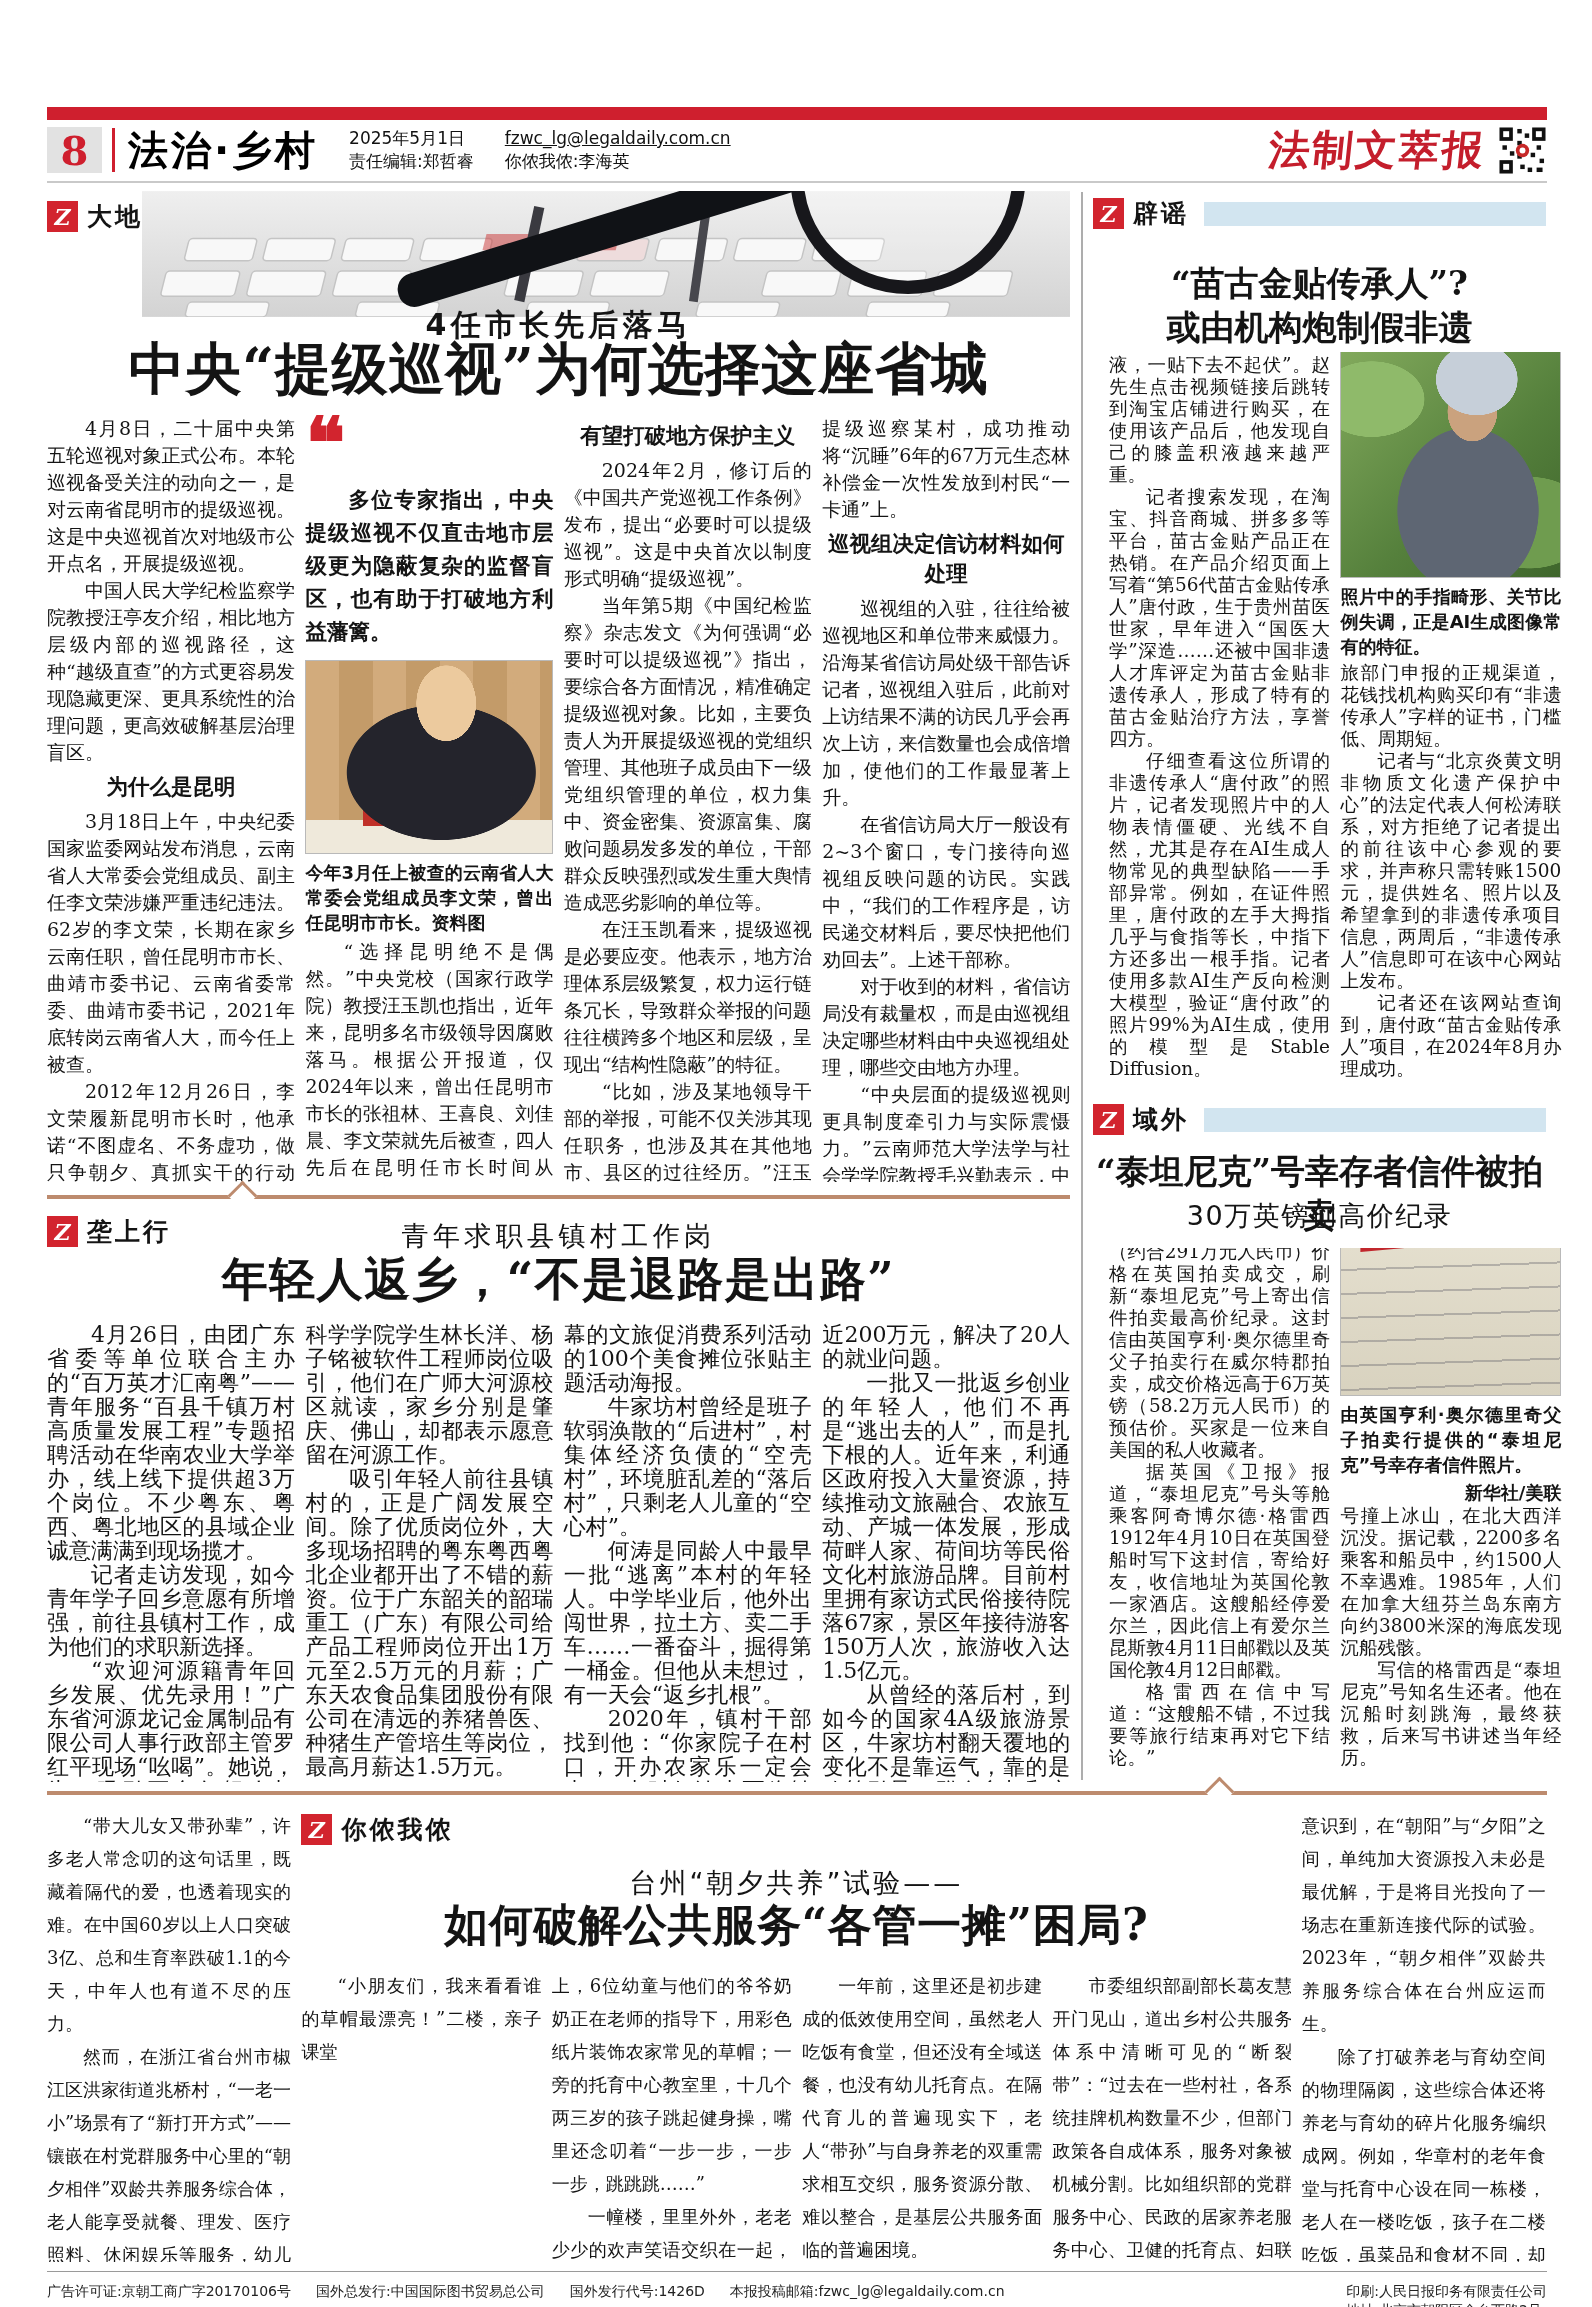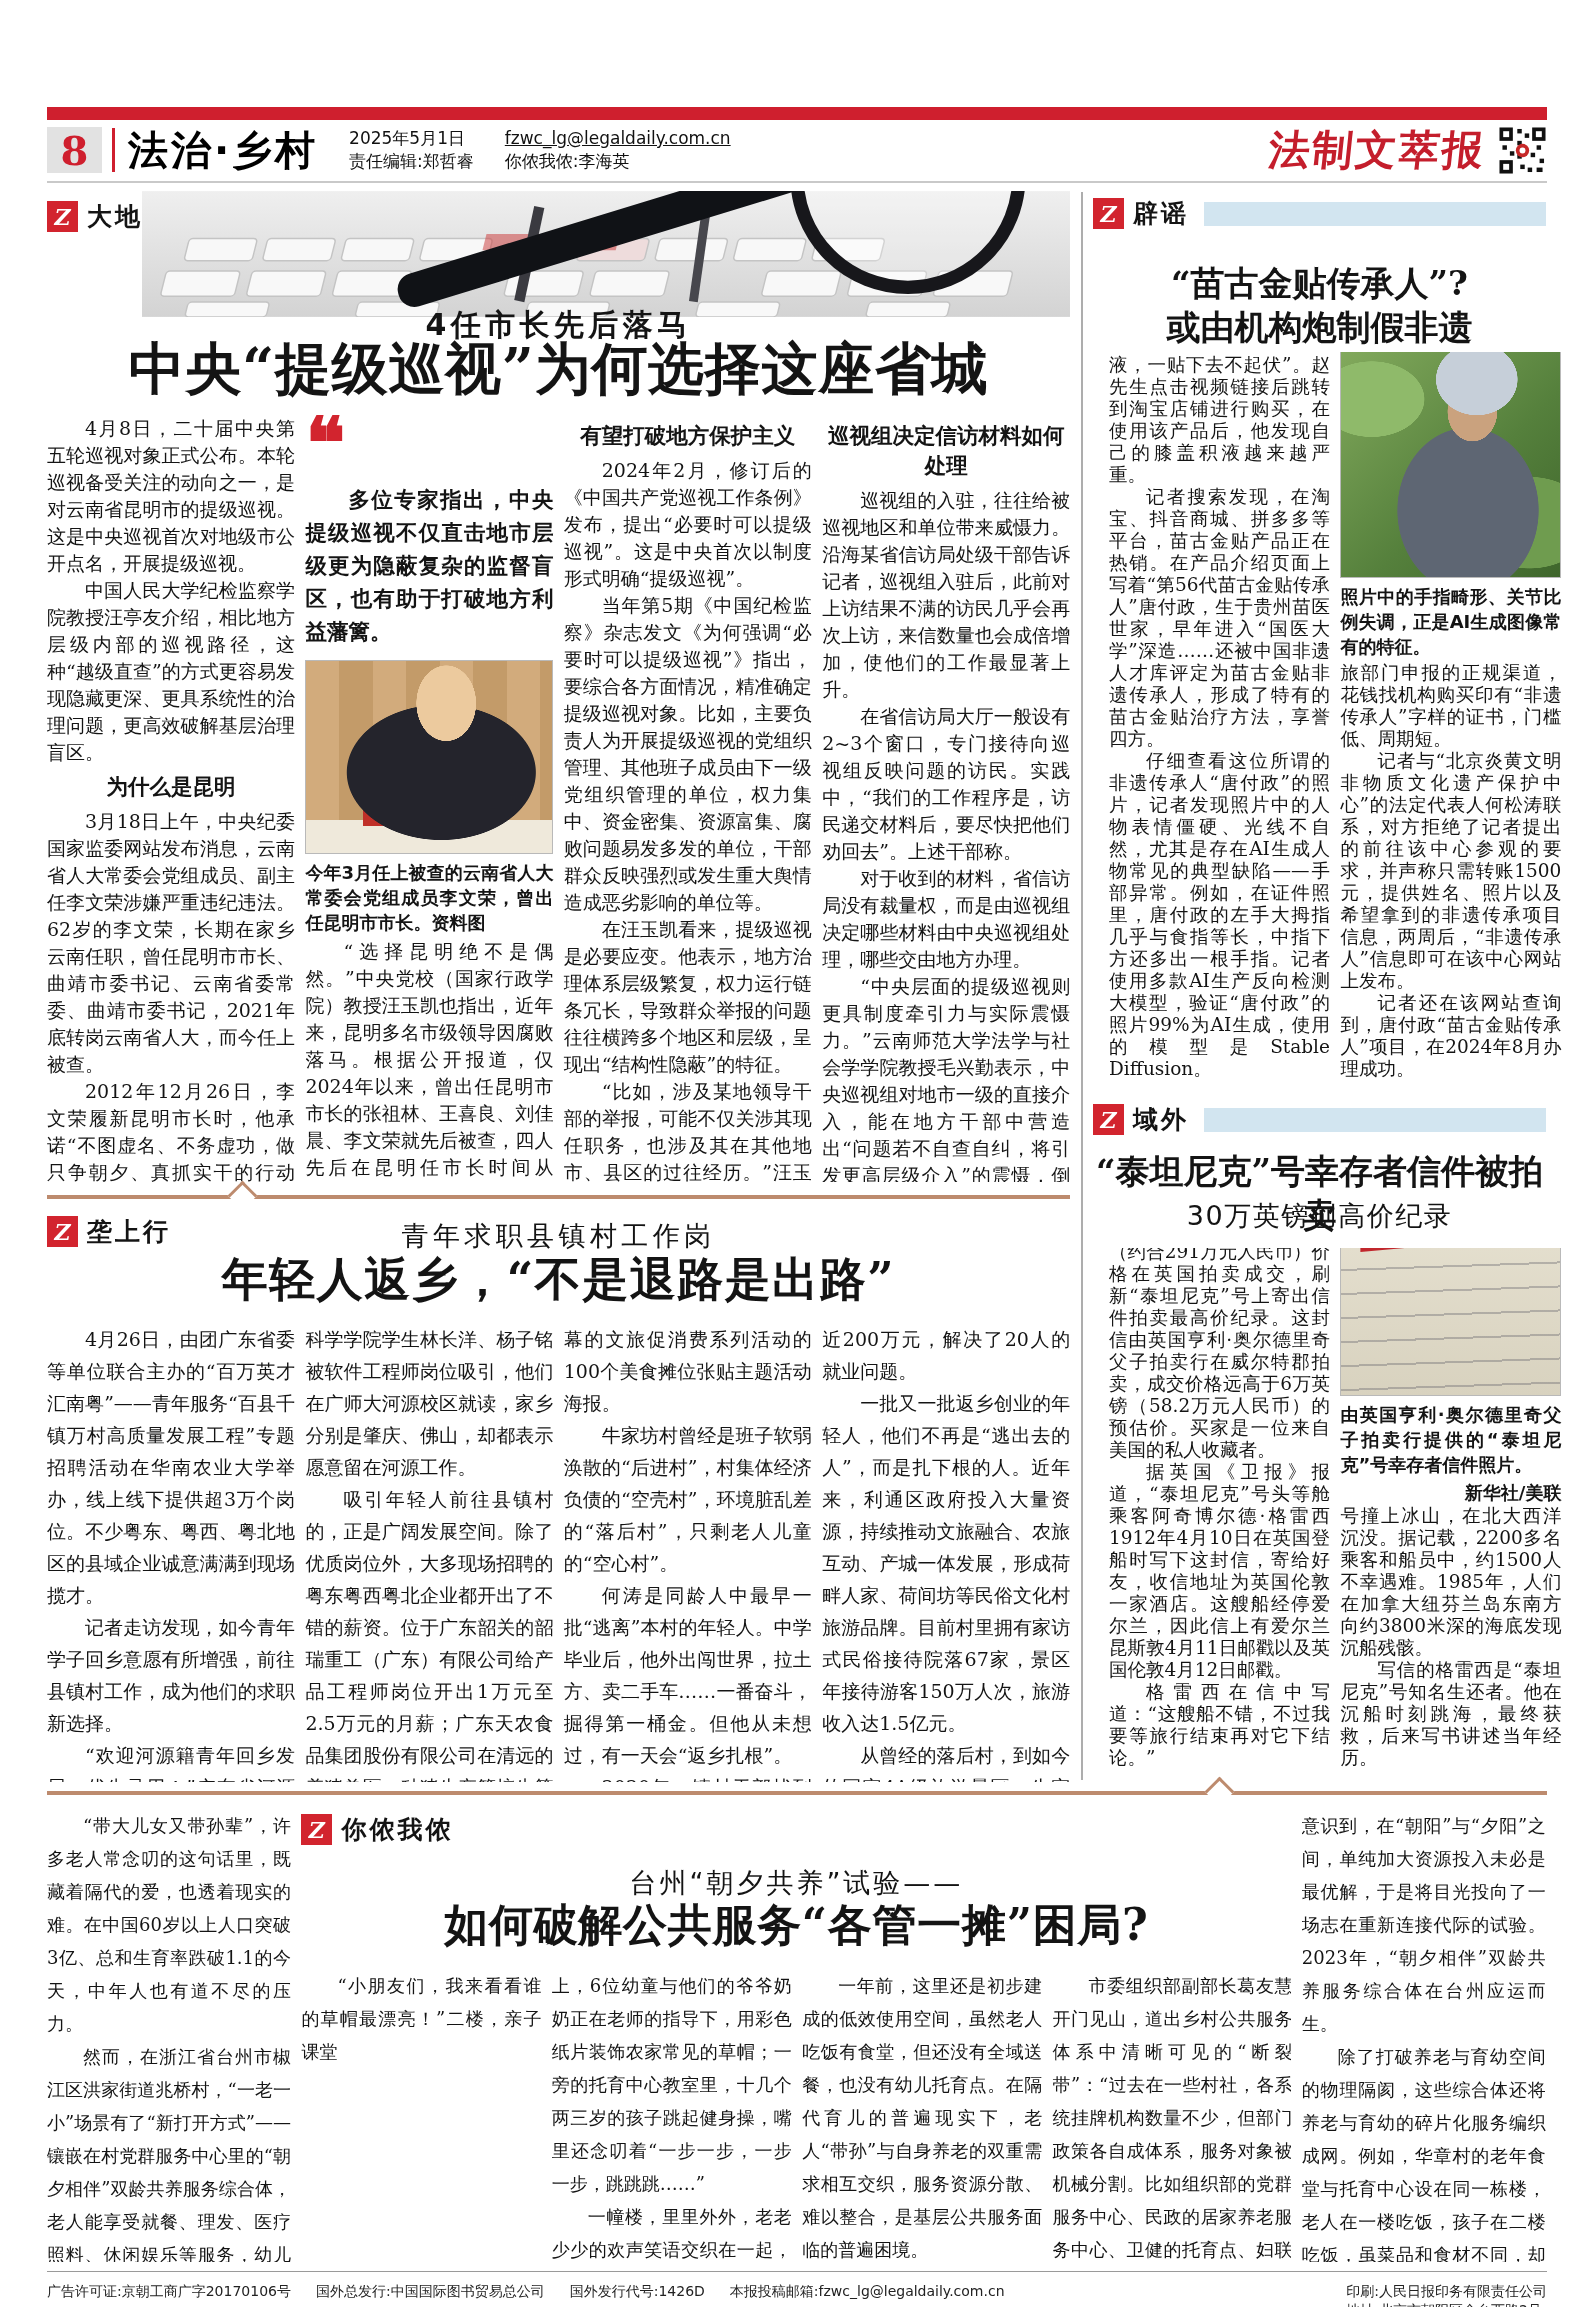--- a/index.html
+++ b/index.html
@@ -63,21 +63,21 @@
   .dadi .cols{position:absolute;left:0;top:224px;width:1023px;height:767px;}
   .dadi .col{width:248px;font-size:19px;line-height:27px;}
   
   .hdiv{position:absolute;height:3.7px;background:#bd8b6e;}
   .notch{position:absolute;top:-9.6px;width:18px;height:18px;background:#fff;border-left:3.7px solid #bd8b6e;border-top:3.7px solid #bd8b6e;transform:rotate(45deg);}
   
   .long{position:absolute;left:47px;top:1212px;width:1023px;height:574px;}
   .long-kicker{position:absolute;left:0;top:6px;width:100%;text-align:center;font:400 27px "DejaVu Sans",sans-serif;letter-spacing:4.4px;}
   .long-title{position:absolute;left:0;top:41px;width:100%;text-align:center;font:900 46px/53px "DejaVu Serif",serif;letter-spacing:1.5px;}
   .long .cols{position:absolute;left:0;top:111px;width:1023px;height:459px;}
-  .long .col{width:248px;font-size:19px;line-height:32px;}
+  .long .col{width:248px;font-size:22px;line-height:24px;}
   
   .nilong{position:absolute;left:47px;top:1809px;width:1500px;height:453px;display:flex;gap:10.4px;}
   .nilong .cols{height:453px;}
   .nilong .col{width:244px;font-size:18px;line-height:33px;}
   .nilong-mid{position:relative;width:990px;flex:0 0 auto;}
   .nilong-kicker{position:absolute;left:0;top:56px;width:100%;text-align:center;font:400 27px "DejaVu Sans",sans-serif;letter-spacing:3px;}
   .nilong-title{position:absolute;left:0;top:90px;width:100%;text-align:center;font:900 44px/52px "DejaVu Serif",serif;letter-spacing:0.7px;}
   .nilong-mid .cols{position:absolute;left:0;top:160px;width:990px;height:293px;}
   .nilong-mid .col{width:240px;}
   
@@ -208,20 +208,21 @@
           <div class="blk blk-p">“选择昆明绝不是偶然。”中央党校（国家行政学院）教授汪玉凯也指出，近年来，昆明多名市级领导因腐败落马。根据公开报道，仅2024年以来，曾出任昆明市市长的张祖林、王喜良、刘佳晨、李文荣就先后被查，四人先后在昆明任市长时间从2007年至2025年，长达18年。因此，汪玉凯认为，此次提级巡视，是中央基于问题线索、舆情动态等多重因素综合研判后的决策。</div>
         </div>
         <div class="col">
           <div class="blk blk-subhead">有望打破地方保护主义</div>
           <div class="blk blk-p">2024年2月，修订后的《中国共产党巡视工作条例》发布，提出“必要时可以提级巡视”。这是中央首次以制度形式明确“提级巡视”。</div>
           <div class="blk blk-p">当年第5期《中国纪检监察》杂志发文《为何强调“必要时可以提级巡视”》指出，要综合各方面情况，精准确定提级巡视对象。比如，主要负责人为开展提级巡视的党组织管理、其他班子成员由下一级党组织管理的单位，权力集中、资金密集、资源富集、腐败问题易发多发的单位，干部群众反映强烈或发生重大舆情造成恶劣影响的单位等。</div>
           <div class="blk blk-p">在汪玉凯看来，提级巡视是必要应变。他表示，地方治理体系层级繁复，权力运行链条冗长，导致群众举报的问题往往横跨多个地区和层级，呈现出“结构性隐蔽”的特征。</div>
           <div class="blk blk-p">“比如，涉及某地领导干部的举报，可能不仅关涉其现任职务，也涉及其在其他地市、县区的过往经历。”汪玉凯说，地方保护主义的难题长期存在，盘根错节的“人情”“关系”可能增加巡视阻力，但提级巡视有望打破地方保护。</div>
         </div>
         <div class="col">
+          <div class="blk blk-cont">提级巡察某村，成功推动将“沉睡”6年的67万元生态林补偿金一次性发放到村民“一卡通”上。</div>
           <div class="blk blk-subhead">巡视组决定信访材料如何处理</div>
           <div class="blk blk-p">巡视组的入驻，往往给被巡视地区和单位带来威慑力。沿海某省信访局处级干部告诉记者，巡视组入驻后，此前对上访结果不满的访民几乎会再次上访，来信数量也会成倍增加，使他们的工作最显著上升。</div>
           <div class="blk blk-p">在省信访局大厅一般设有2~3个窗口，专门接待向巡视组反映问题的访民。实践中，“我们的工作程序是，访民递交材料后，要尽快把他们劝回去”。上述干部称。</div>
           <div class="blk blk-p">对于收到的材料，省信访局没有裁量权，而是由巡视组决定哪些材料由中央巡视组处理，哪些交由地方办理。</div>
           <div class="blk blk-p">“中央层面的提级巡视则更具制度牵引力与实际震慑力。”云南师范大学法学与社会学学院教授毛兴勤表示，中央巡视组对地市一级的直接介入，能在地方干部中营造出“问题若不自查自纠，将引发更高层级介入”的震慑，倒逼基层治理向规范化、透明化转变。</div>
         </div>
       </div>
   </div>
 
   <div class="hdiv" style="left:47px;top:1195px;width:1023px;">

